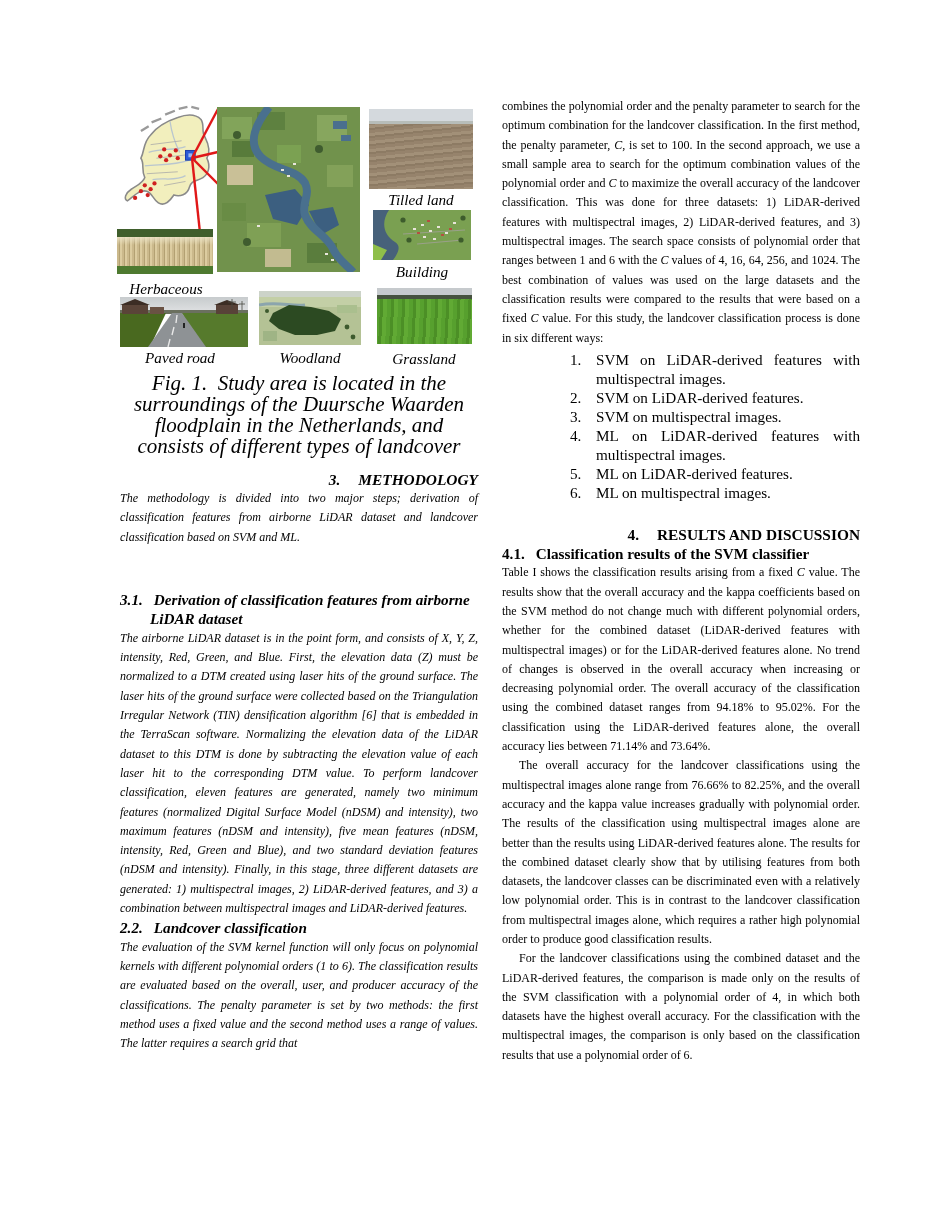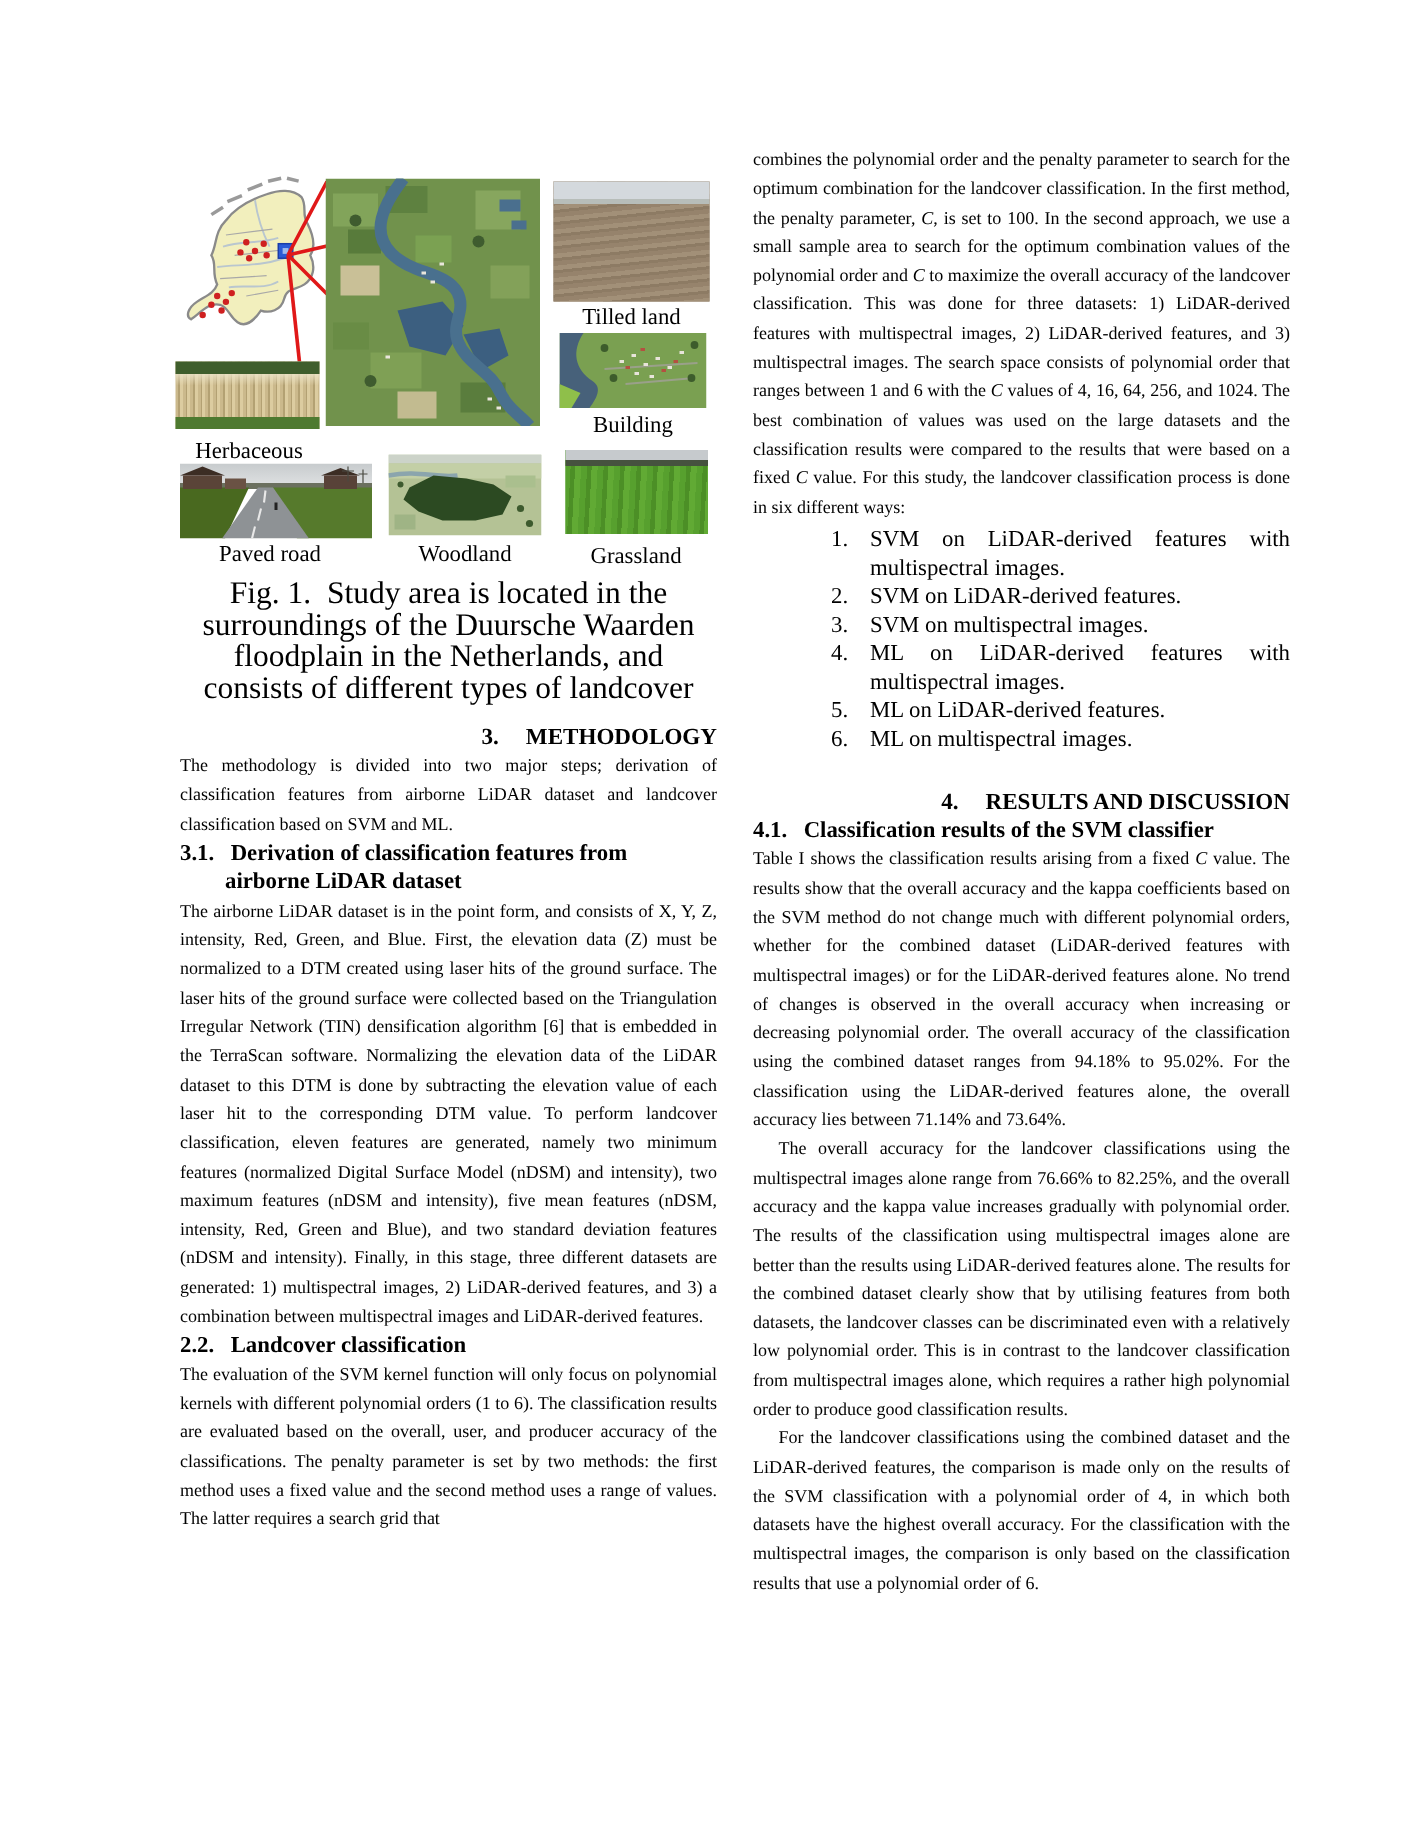--- a/index.html
+++ b/index.html
@@ -1,30 +1,30 @@
 <!DOCTYPE html>
 <html><head>
 <meta charset="utf-8">
 <style>
   html,body{margin:0;padding:0;background:#fff;}
   .page{position:relative;width:952px;height:1232px;background:#ffffff;overflow:hidden;
         font-family:"Liberation Serif",serif;color:#000;}
   .col{position:absolute;width:358px;}
-  .col-left{left:120px;top:112px;}
+  .col-left{left:120px;top:100px;font-style:italic;}
   .col-right{left:502px;top:97px;}
   p.body{font-size:12px;line-height:19.3px;text-align:justify;margin:0;hyphens:none;}
   p.indent{text-indent:17px;}
   .caption{font-size:21px;line-height:21px;text-align:center;width:352px;margin:7px auto 0;}
   h3.center-head{font-size:15.4px;font-weight:bold;text-align:right;margin:14px 0 0;}
   h3.center-head .hnum{margin-right:18px;}
   h4.subhead{font-size:15.2px;font-weight:bold;margin:0;line-height:19.5px;}
-  h4.hang{padding-left:30px;text-indent:-30px;}
+  h4.hang{padding-left:30px;text-indent:-30px;margin-top:43px;}
   .shnum{margin-right:11px;}
   .mt24{margin-top:24px;} .mt12{margin-top:12px;} .mt18{margin-top:18px;}
-  ol.ways{list-style:none;margin:2px 0 0 52px;padding:0;}
+  ol.ways{list-style:none;margin:2px 0 0 68px;padding:0;}
   ol.ways li{font-size:15.2px;line-height:19px;text-align:justify;padding-left:26px;text-indent:-26px;}
   ol.ways .li-num{display:inline-block;width:26px;text-indent:0;}
   
   .figure-block{position:relative;width:358px;height:266px;}
   .fig-img{position:absolute;overflow:hidden;}
   .fig-label{position:absolute;font-size:15.2px;line-height:15px;text-align:center;white-space:nowrap;transform:translateX(-50%);}
   .overlay{position:absolute;left:0;top:0;width:358px;height:266px;pointer-events:none;}
   .tilled{left:249px;top:9px;width:104px;height:80px;
     background-image:
       linear-gradient(180deg, #d4d9dd 0 12px, #b7bdb9 12px 15px, rgba(0,0,0,0) 15px),

